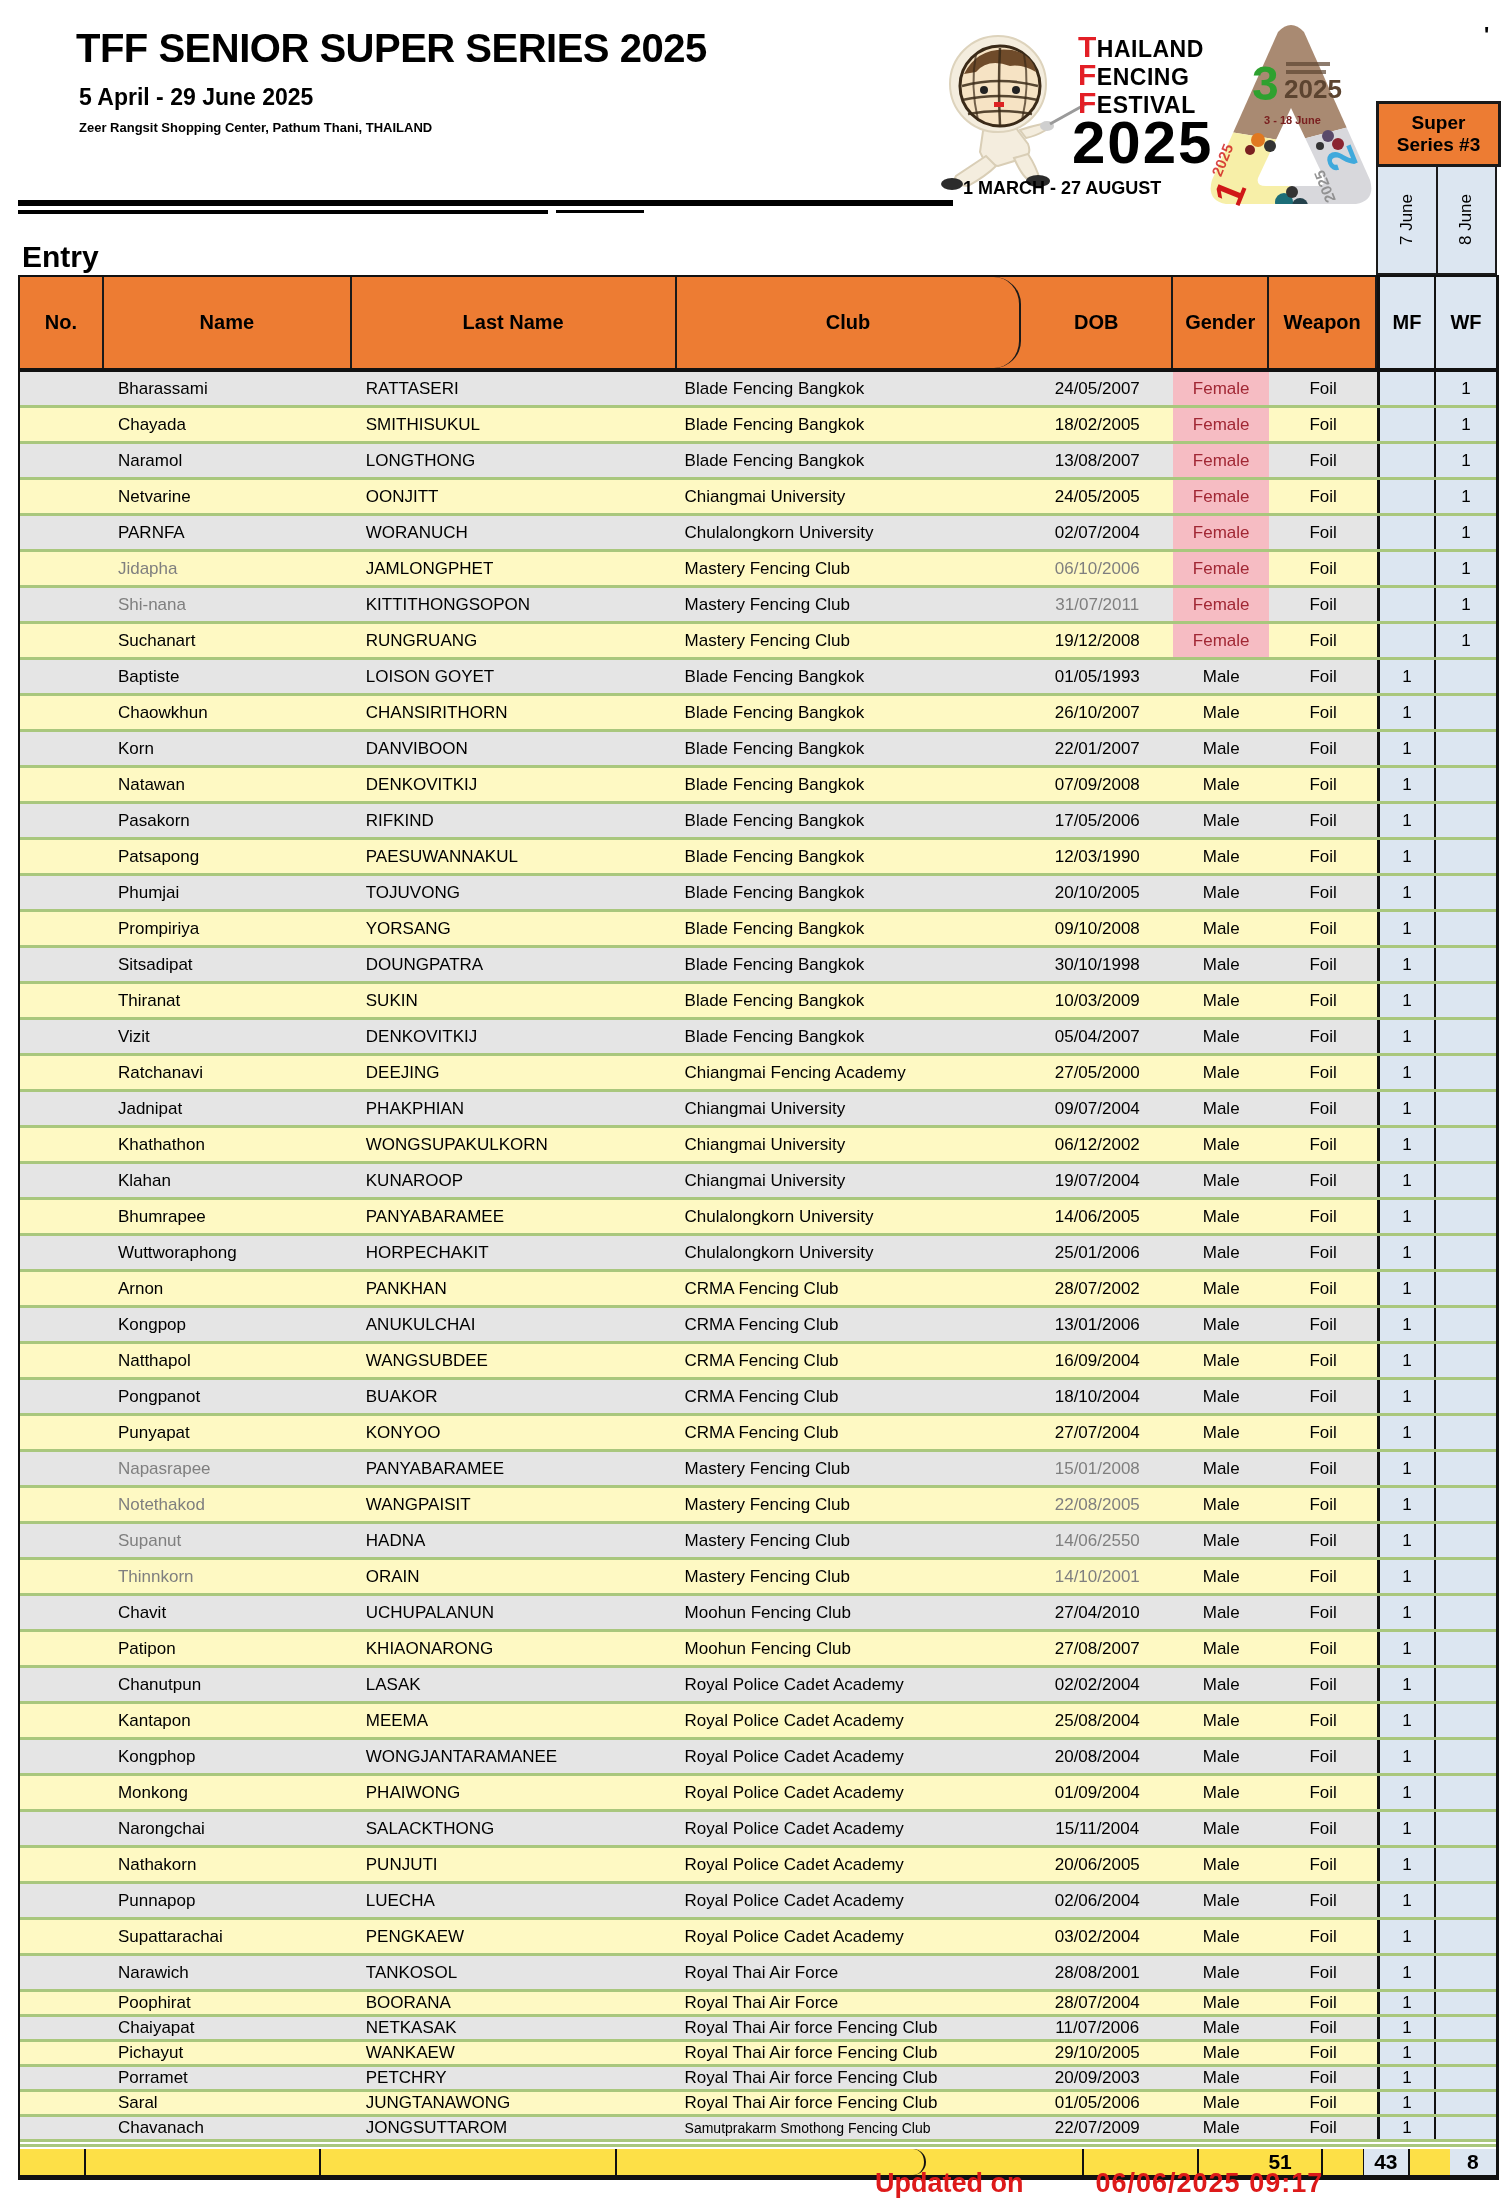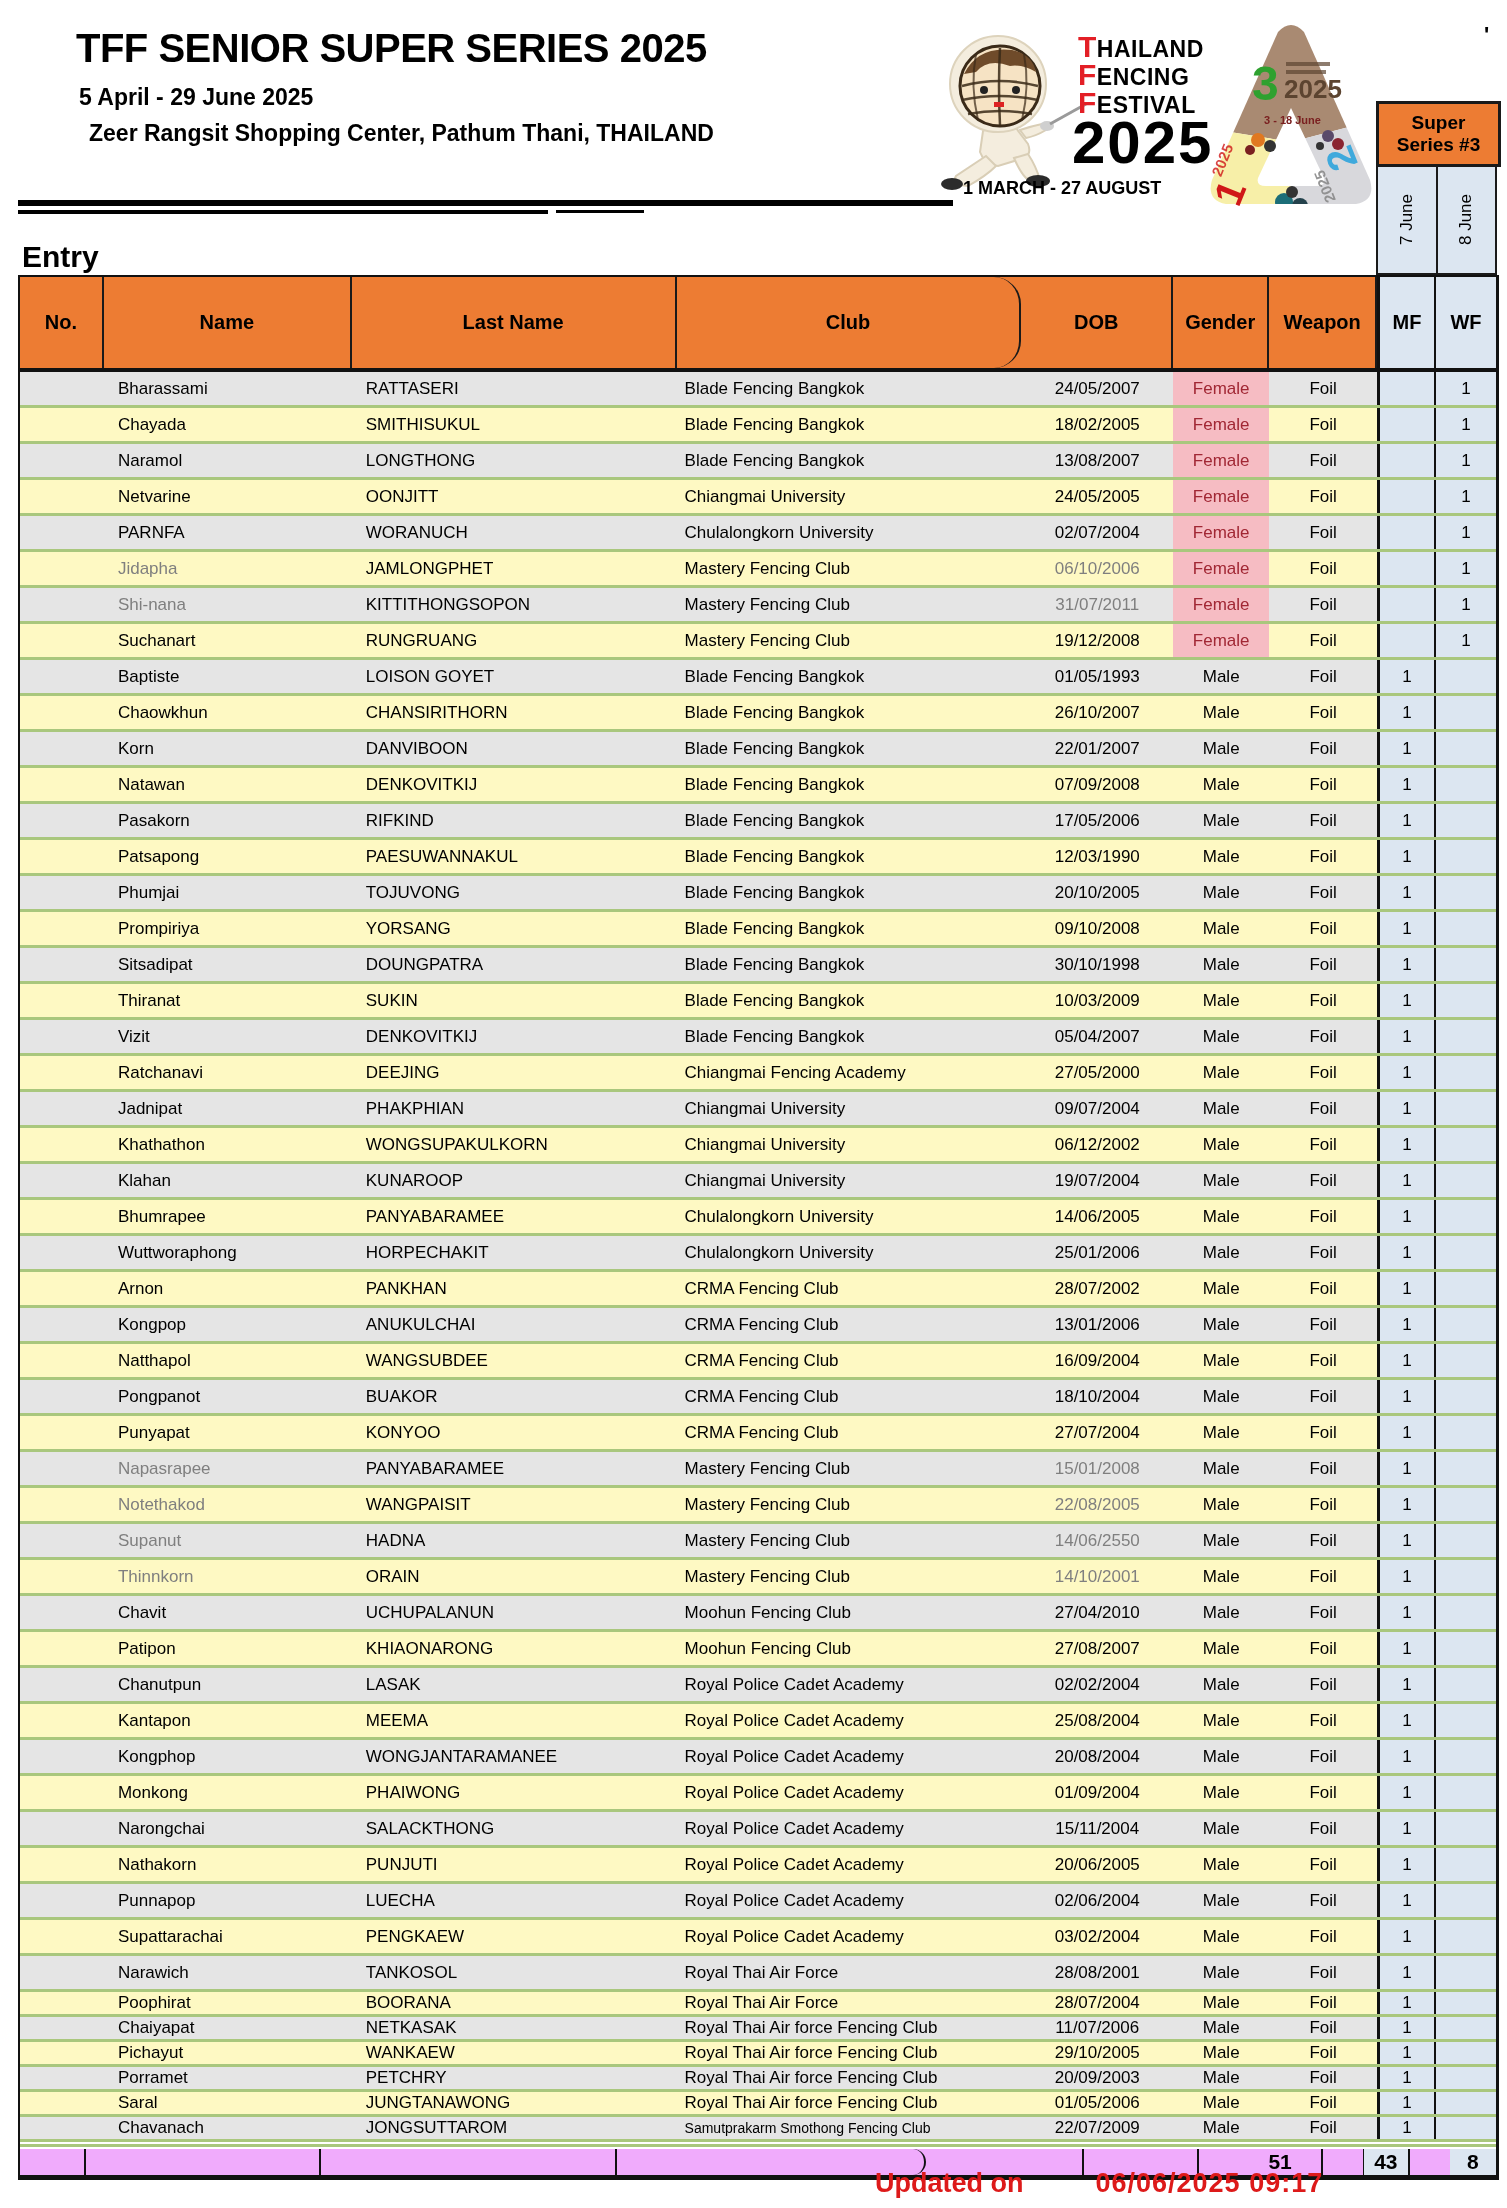--- a/index.html
+++ b/index.html
@@ -3,21 +3,21 @@
 <meta charset="utf-8">
 <style>
   html,body{margin:0;padding:0;}
   body{
     width:1507px;height:2208px;position:relative;background:#fff;
     font-family:"Liberation Sans","DejaVu Sans",sans-serif;color:#000;overflow:hidden;
   }
   
   .main-title{position:absolute;left:76px;top:26px;font-size:40px;font-weight:bold;letter-spacing:-.5px;}
   .date-range{position:absolute;left:79px;top:84px;font-size:23px;font-weight:bold;}
-  .venue{position:absolute;left:79px;top:120px;font-size:23px;font-weight:bold;margin-left:10px;}
+  .venue{position:absolute;left:79px;top:120px;font-size:13px;font-weight:bold;}
   .rule-a{position:absolute;left:18px;top:200px;width:935px;height:6px;background:#000;}
   .rule-b{position:absolute;left:18px;top:210px;width:530px;height:4px;background:#000;}
   .rule-c{position:absolute;left:556px;top:210px;width:88px;height:3px;background:#000;}
   .corner-mark{position:absolute;left:1484px;top:22px;font-size:22px;font-weight:bold;}
 
   
   .tff-text{position:absolute;left:1078px;top:34px;width:150px;line-height:26px;font-size:23px;font-weight:bold;letter-spacing:.5px;}
   .tff-text .red{color:#E31F26;font-size:30px;}
   .tff-year{position:absolute;left:1072px;top:108px;font-size:60px;font-weight:bold;letter-spacing:2px;}
   .tff-dates{position:absolute;left:963px;top:178px;font-size:18px;font-weight:bold;}
@@ -56,21 +56,21 @@
   .c-wf{width:60px;text-align:center;}
   .trow .c-mf,.trow .c-wf{background:#DCE6F1;align-self:stretch;display:flex;align-items:center;justify-content:center;}
   .trow .c-mf{border-left:3px solid #111;border-right:2px solid #111;}
   .trow.female-row .c-gender{background:#F6BCC3;color:#A12734;align-self:stretch;display:flex;align-items:center;justify-content:center;}
   .trow.muted .c-name,.trow.muted .c-dob{color:#7f7f7f;}
   .c-club.small-club{font-size:14px;}
   .thead .c-club{padding-left:0;}
   .thead .c-name,.thead .c-last{padding-left:0;}
 
   .foot-divider{height:7px;background:linear-gradient(#fff 0 2px,#A9C77D 2px 5px,#fff 5px 7px);}
-  .tfoot{display:flex;height:31px;box-sizing:border-box;background:#f0abfc;border-bottom:5px solid #111;font-weight:bold;font-size:21px;gap:40px;}
+  .tfoot{display:flex;height:31px;box-sizing:border-box;background:#fde047;border-bottom:5px solid #111;font-weight:bold;font-size:21px;gap:40px;}
   .tfoot .cell{display:flex;align-items:center;justify-content:center;height:100%;border-right:2px solid #111;box-sizing:border-box;}
   .tfoot .cell:last-child{border-right:none;}
   .tfoot .c-mf,.tfoot .c-wf{background:#DCE6F1;}
   .tfoot .c-mf{border-left:1px solid #111;}
 
   .updated-line{position:absolute;top:2168px;left:875px;font-size:27px;font-weight:bold;color:#DD1A1A;}
   .updated-line .val{margin-left:72px;letter-spacing:1px;}
 </style>
 </head>
 <body>

